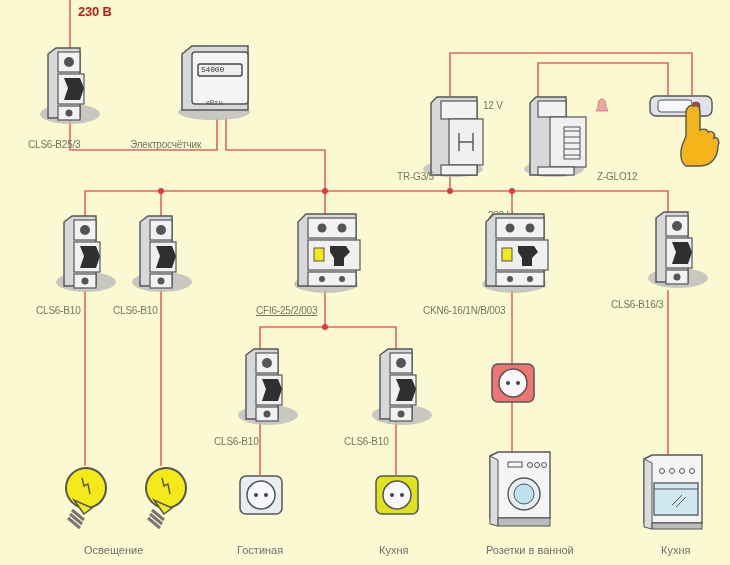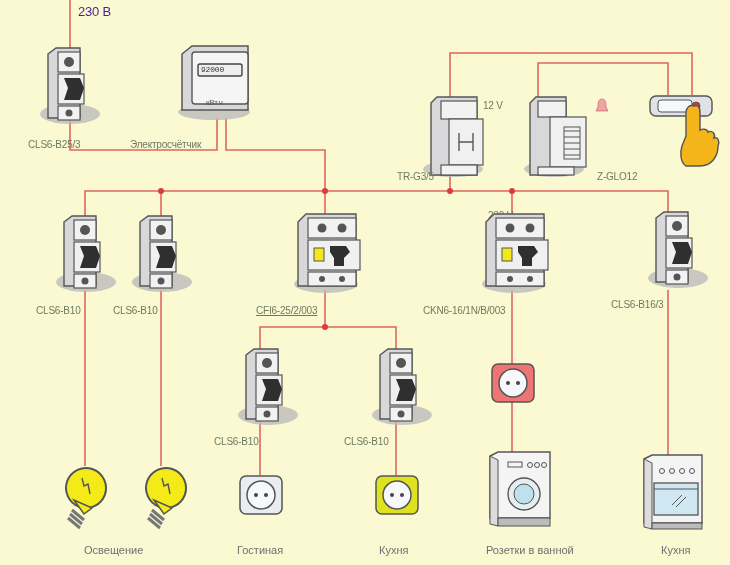--- a/index.html
+++ b/index.html
@@ -1,21 +1,21 @@
 <!DOCTYPE html>
 <html><head>
 <meta charset="utf-8">
 <style>
   html, body { margin:0; padding:0; }
   body { width:730px; height:565px; background:#fbf9d2; position:relative; overflow:hidden; font-family:"Liberation Sans", sans-serif; }
   #wires { position:absolute; left:0; top:0; width:730px; height:565px; }
   .wire { stroke:#e0675e; stroke-width:1.6; fill:none; }
   .dot { fill:#dd3a3a; }
   .label { position:absolute; color:#6d7a5f; font-size:10px; white-space:nowrap; letter-spacing:-0.2px; }
-  .label.big { color:#4c1d95; font-weight:normal; font-size:13px; }
+  .label.big { color:#b91c1c; font-weight:bold; font-size:13px; }
   .caption { position:absolute; color:#6f6f70; font-size:11px; white-space:nowrap; }
   .dev { position:absolute; }
   .dev svg { display:block; overflow:visible; }
 </style>
 </head>
 <body>
 
 <svg id="wires" viewBox="0 0 730 565">
 
   <path class="wire" d="M70 0 V50"></path>
@@ -97,21 +97,21 @@
 <div class="label" style="left:8px;top:139px;margin-left:20px;">CLS6-B25/3</div>
 
 <div class="dev" style="left:178px;top:46px;">
   <svg width="72" height="74">
     <ellipse cx="36" cy="66" rx="36" ry="8" fill="#bcbcbc" opacity="0.8"></ellipse>
     <path d="M4 8 L14 0 H70 V64 H4 Z" fill="#d8d8da" stroke="#555" stroke-width="1.5"></path>
     <rect x="14" y="6" width="56" height="52" rx="3" fill="#f5f5f5" stroke="#555" stroke-width="1.4"></rect>
     <rect x="20" y="18" width="44" height="12" rx="2" fill="#eee" stroke="#444" stroke-width="1.4"></rect>
   </svg>
 </div>
-<div class="label" style="left:201px;top:65px;font-size:8px;color:#333;font-family:'Liberation Mono',monospace;">92000</div>
+<div class="label" style="left:201px;top:65px;font-size:8px;color:#333;font-family:'Liberation Mono',monospace;">54000</div>
 <div class="label" style="left:206px;top:84px;font-size:8px;color:#555;margin-top:14px;">кВт.ч</div>
 <div class="label" style="left:130px;top:139px;">Электросчётчик</div>
 
 <div class="dev" style="left:425px;top:97px;">
   <svg width="60" height="80">
     <ellipse cx="28" cy="72" rx="30" ry="8" fill="#bcbcbc" opacity="0.8"></ellipse>
     <path d="M6 6 L12 0 H52 V78 H6 Z" fill="#d8d8da" stroke="#555" stroke-width="1.4"></path>
     <rect x="16" y="4" width="36" height="18" fill="#f2f2f2" stroke="#555" stroke-width="1.2"></rect>
     <rect x="24" y="22" width="34" height="46" fill="#f0f0f0" stroke="#555" stroke-width="1.2"></rect>
     <path d="M34 36 V54 M34 45 H48 M48 36 V54" stroke="#555" stroke-width="1.4"></path>

